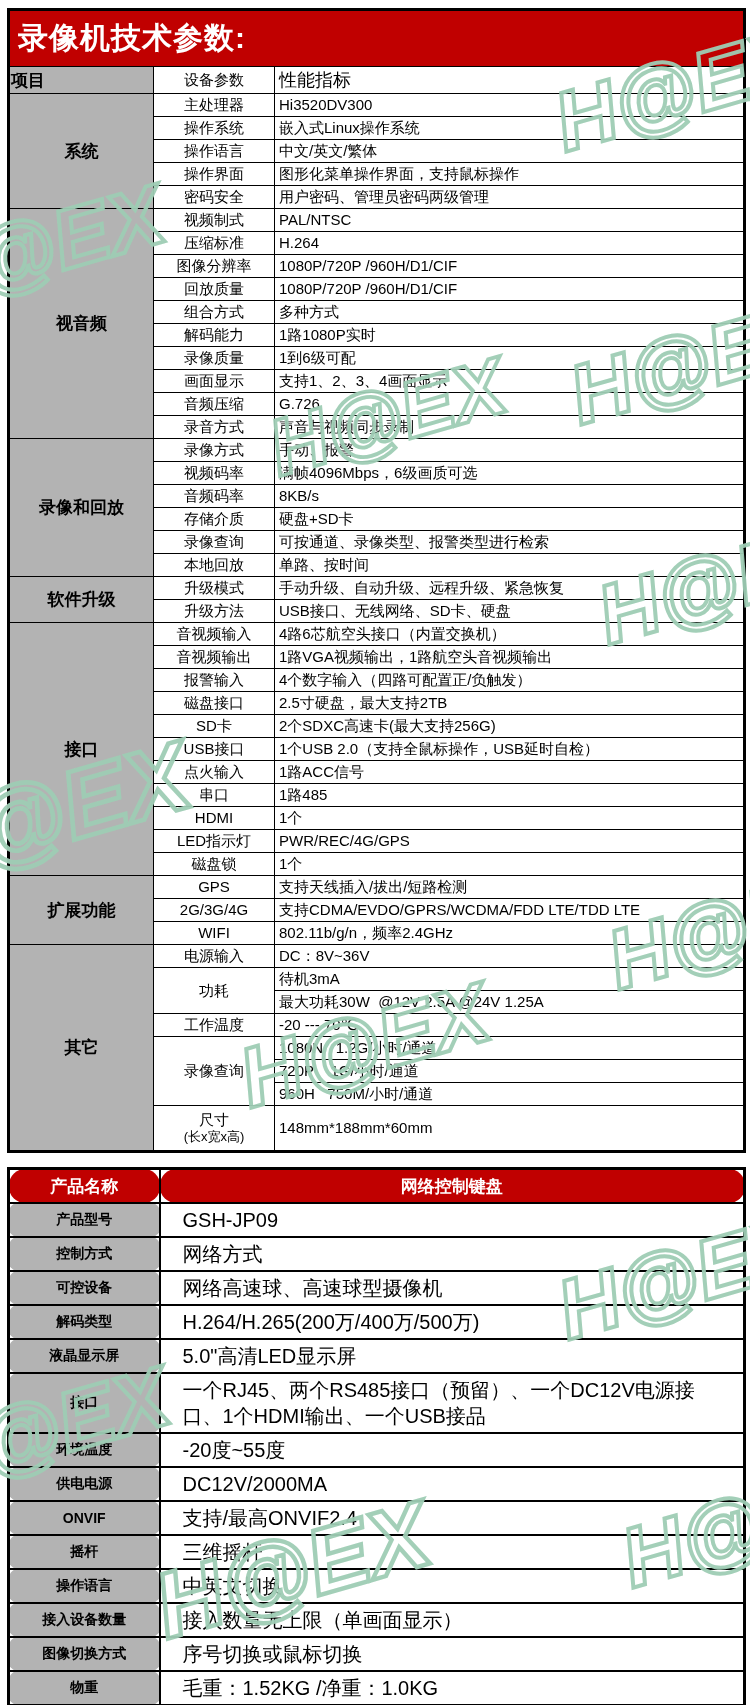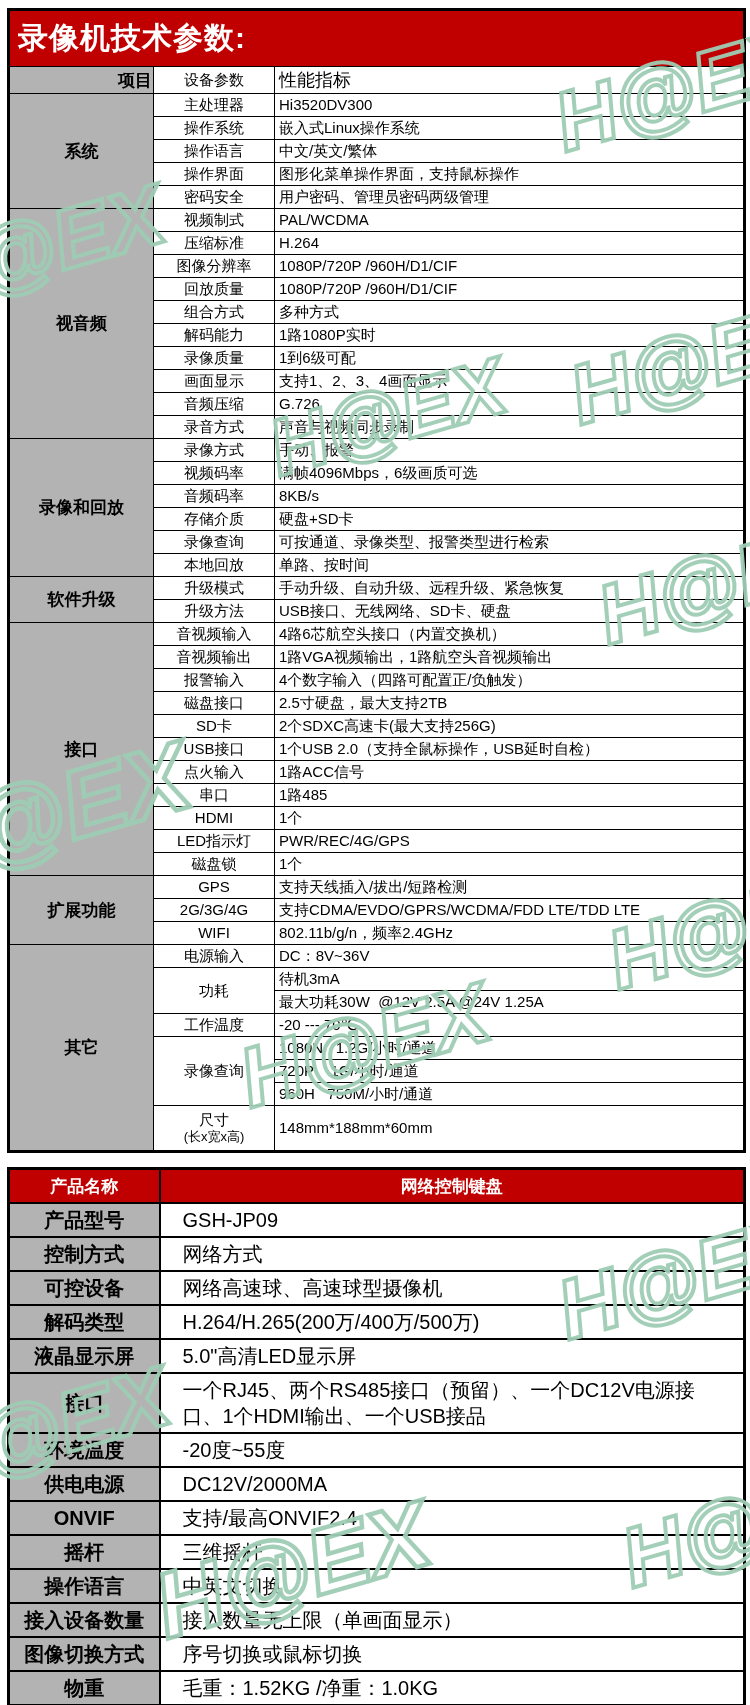--- a/index.html
+++ b/index.html
@@ -11,32 +11,32 @@
   .content{position:absolute;left:7px;top:8px;width:736px;}
   table{border-collapse:collapse;width:736px;table-layout:fixed;}
   table.spec{border:3px solid var(--border);}
   td{border:1.5px solid var(--border);vertical-align:middle;overflow:hidden;}
   
   .title-cell{background:var(--red);color:var(--titletext);font-weight:bold;font-size:30px;
               padding:7px 8px;letter-spacing:1px;}
   .t1 .cat{background:var(--gray);font-weight:bold;font-size:17px;text-align:center;padding:0 12px;}
   .t1 .lbl{font-size:15px;text-align:center;height:22px;padding:0 2px;white-space:pre-line;line-height:1.2;}
   .t1 .val{font-size:15px;text-align:left;height:22px;padding:0 4px;white-space:pre-wrap;line-height:1.2;}
-  .t1 .hdr-gray{background:var(--gray);font-weight:bold;font-size:17px;text-align:right;height:24px;}
+  .t1 .hdr-gray{background:var(--gray);font-weight:bold;font-size:17px;text-align:left;height:24px;}
   .t1 .hdr-plain{font-size:15px;text-align:center;height:24px;}
   .t1 .hdr-left{font-size:18px;text-align:left;padding:0 4px;height:24px;}
   .u{}
   .sub{font-size:13px;}
   
   .tgap{height:14px;}
   
   .t2 td{border-width:2px;}
   .t2 .h1,.t2 .h2{background:var(--red);color:var(--titletext);font-weight:bold;font-size:17px;
-                  text-align:center;height:30px;}
-  .t2 .lbl{background:var(--gray);font-weight:bold;font-size:20px;text-align:center;height:27px;padding:0 2px;}
+                  text-align:center;height:30px;border-radius:16px;}
+  .t2 .lbl{background:var(--gray);font-weight:bold;font-size:14px;text-align:center;height:27px;padding:0 2px;border-radius:9px;}
   .t2 .val{font-size:20px;text-align:left;padding:3px 22px;line-height:1.3;}
   
   .wm-layer{position:absolute;inset:0;z-index:5;pointer-events:none;}
   .wm{position:absolute;mix-blend-mode:multiply;opacity:.95;}
 </style>
 </head>
 <body>
 
 <div class="page">
   <div class="content">
@@ -74,21 +74,21 @@
             <td class="lbl" rowspan="1">操作界面</td>
             <td class="val">图形化菜单操作界面，支持鼠标操作</td>
           </tr>
           <tr>
             <td class="lbl" rowspan="1">密码安全</td>
             <td class="val">用户密码、管理员密码两级管理</td>
           </tr>
           <tr>
             <td class="cat" rowspan="10">视音频</td>
             <td class="lbl" rowspan="1">视频制式</td>
-            <td class="val">PAL/WCDMA</td>
+            <td class="val">PAL/NTSC</td>
           </tr>
           <tr>
             <td class="lbl" rowspan="1">压缩标准</td>
             <td class="val">H.264</td>
           </tr>
           <tr>
             <td class="lbl" rowspan="1">图像分辨率</td>
             <td class="val">1080P/720P /960H/D1/CIF</td>
           </tr>
           <tr>

